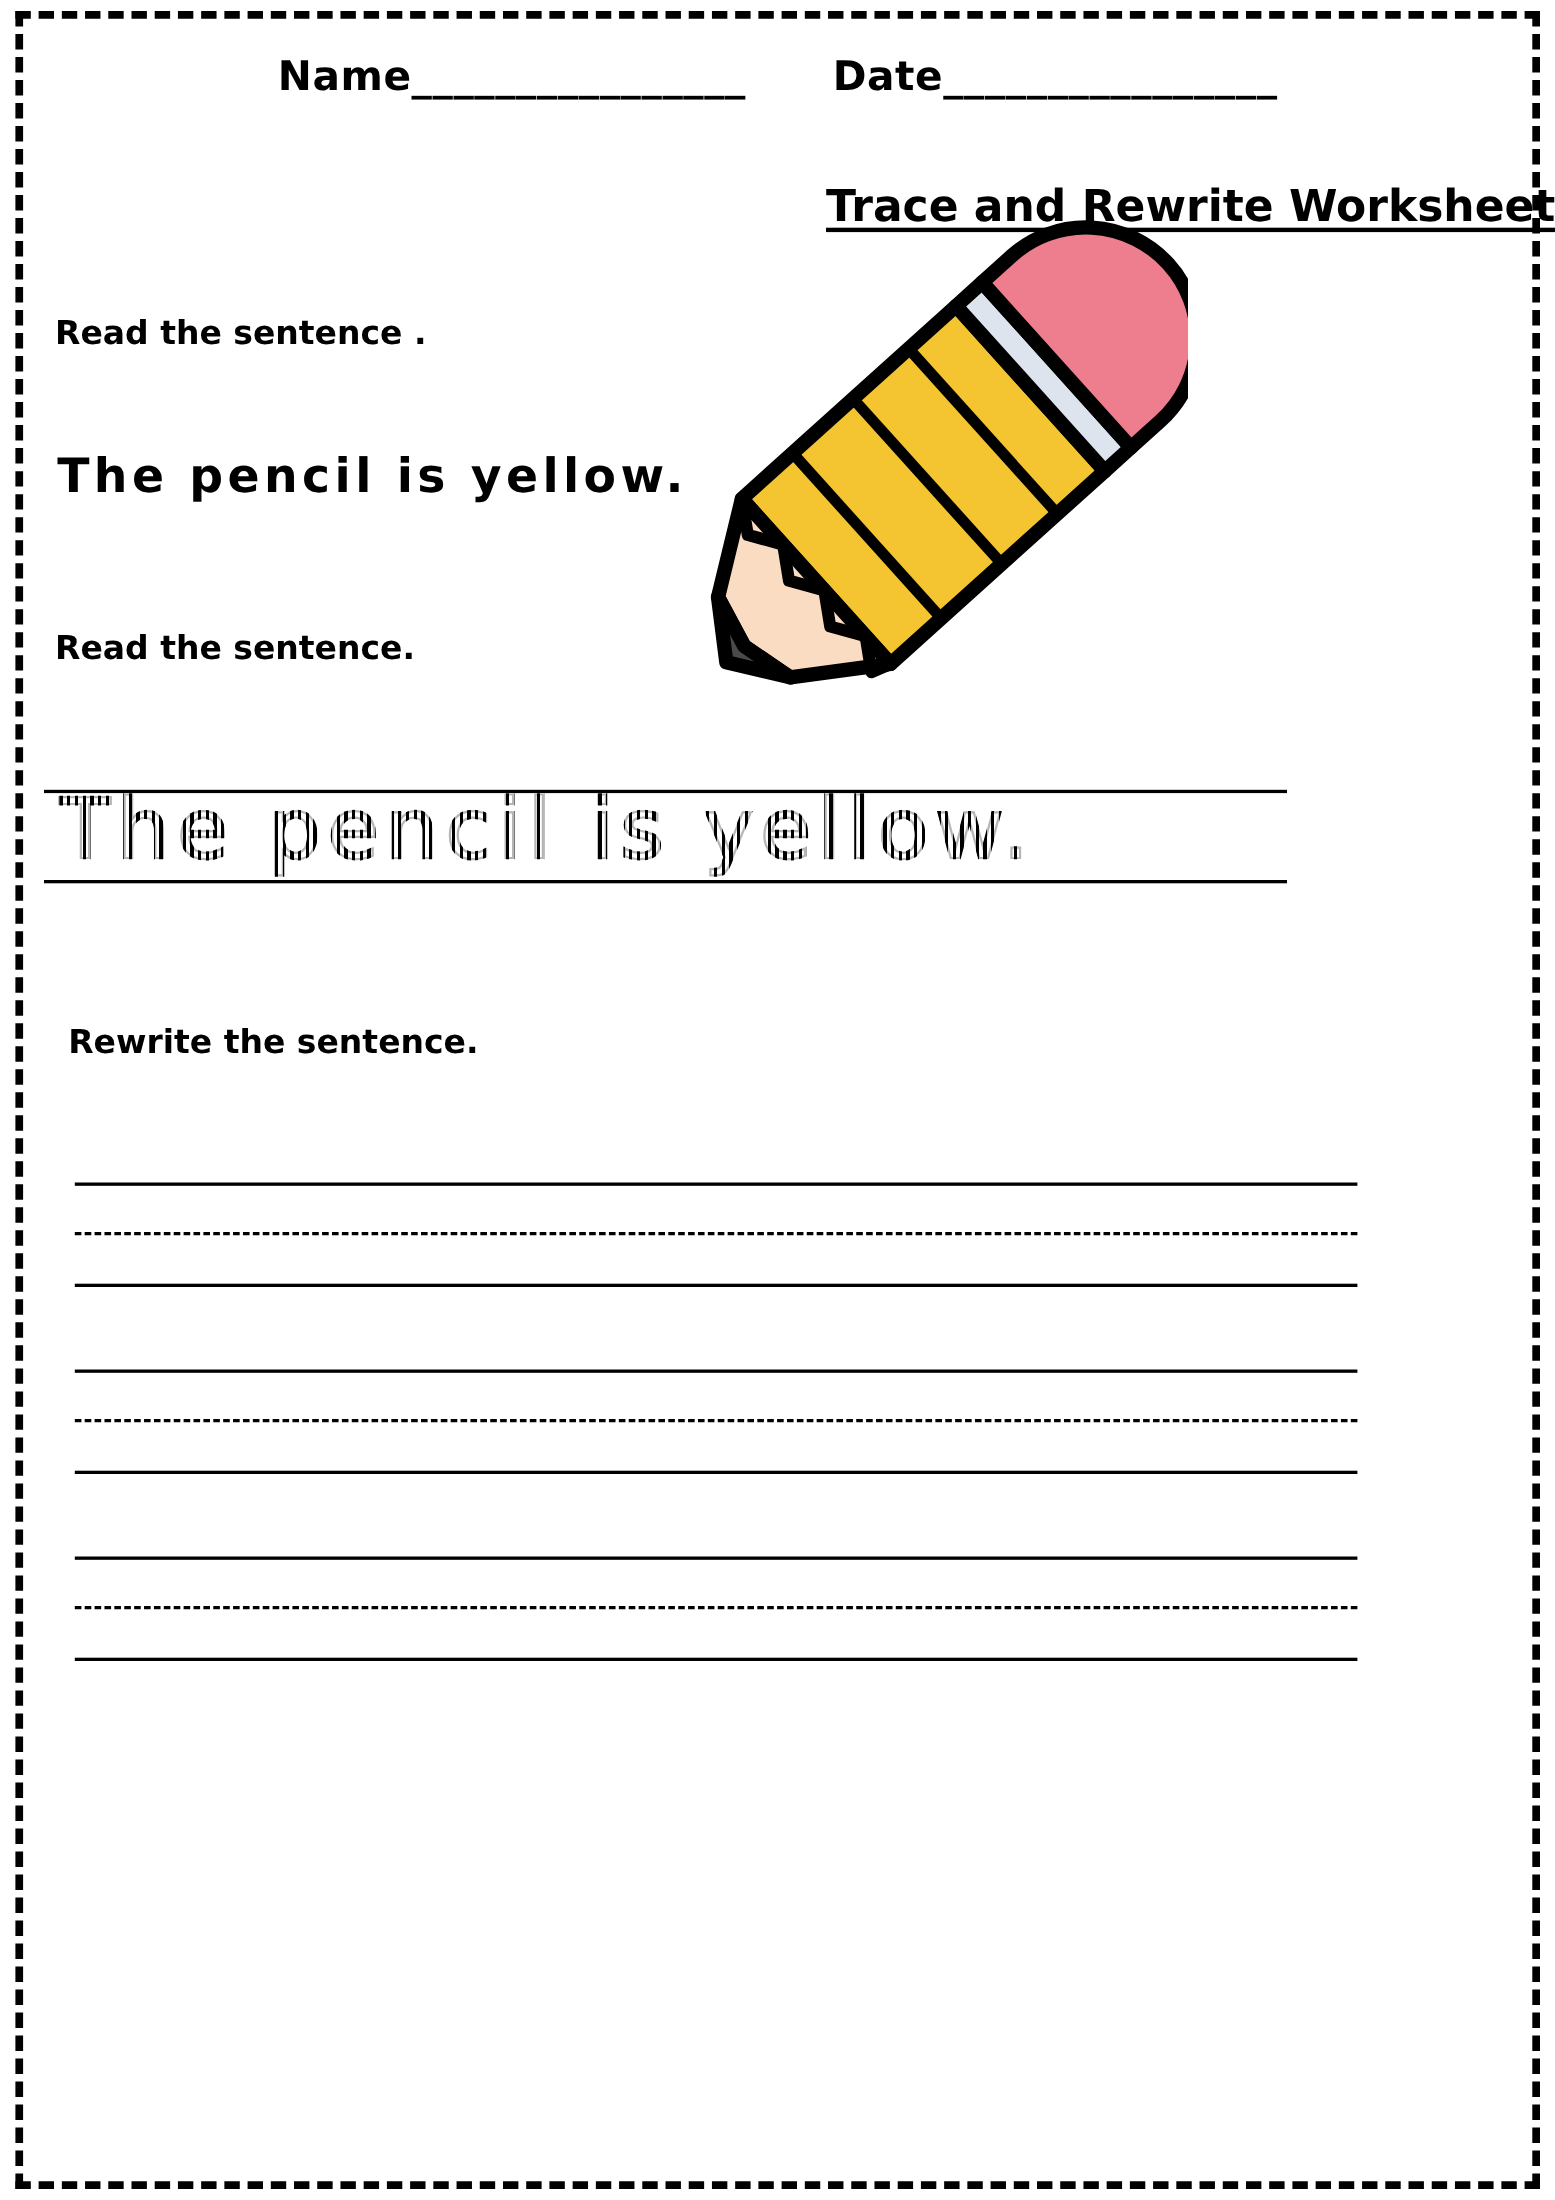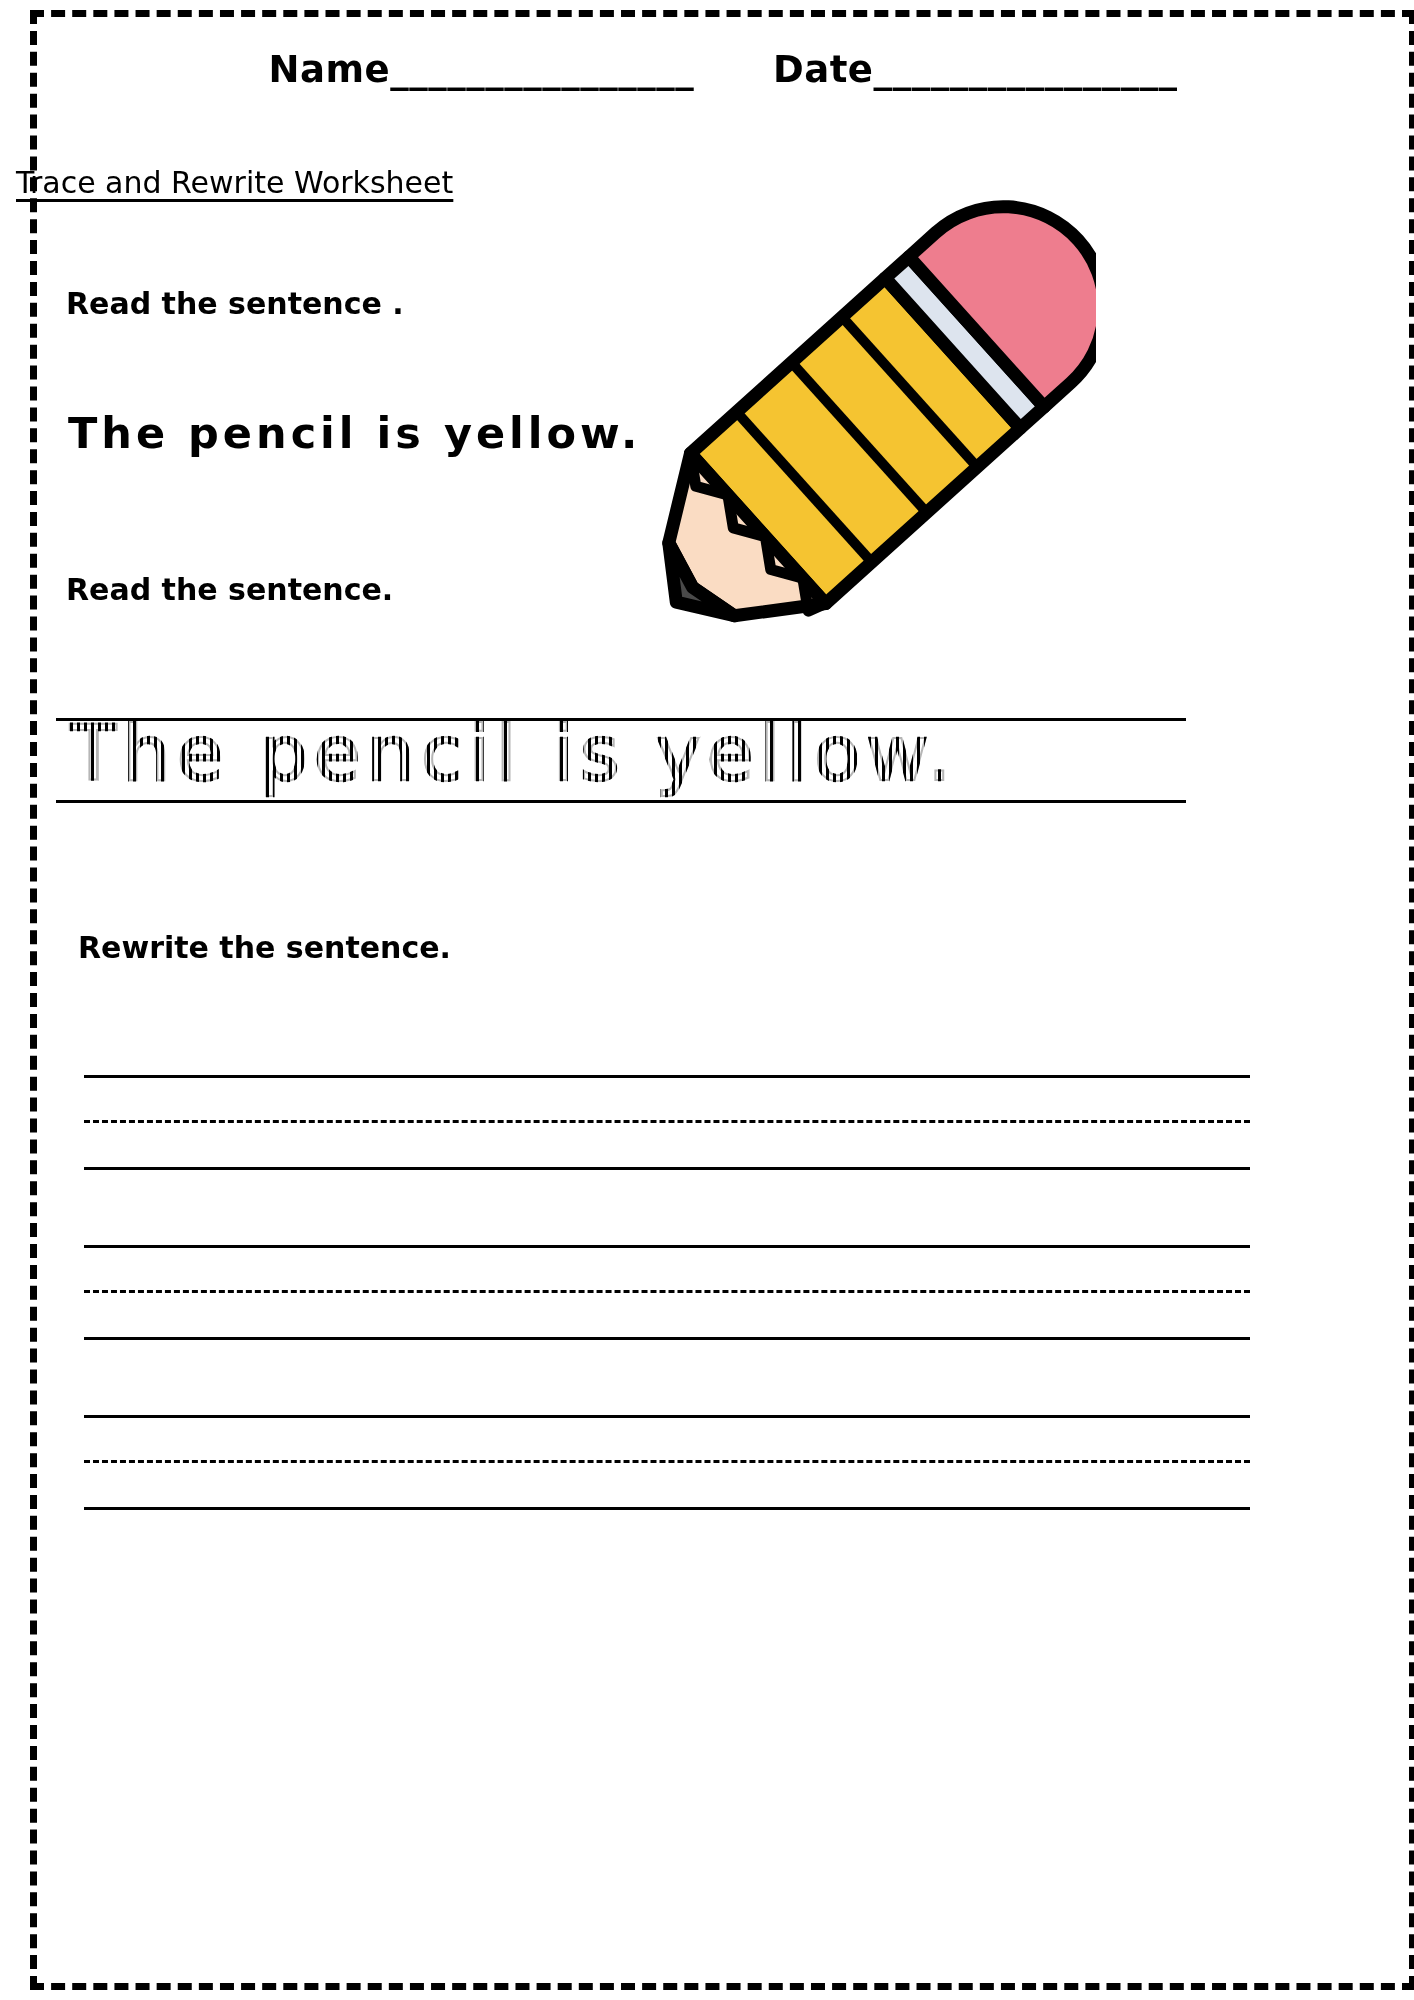--- a/index.html
+++ b/index.html
@@ -21,21 +21,21 @@
     left: 14px;
     top: 10px;
     width: 1386px;
     height: 1980px;
     box-sizing: border-box;
     border: 7px dashed #000000;
   }
 
   .sheet {
     position: absolute;
-    left: 16px; top: 0;
+    left: 0; top: 0;
     width: 1256px;
     height: 2000px;
     padding-left: 16px;
   }
 
   
   .header-row {
     position: absolute;
     left: 0;
     top: 48px;
@@ -51,23 +51,23 @@
     white-space: pre;
   }
   .header-gap { display: inline-block; width: 52px; }
 
   
   .title {
     position: absolute;
     left: 0;
     top: 165px;
     width: 1414px;
-    text-align: left;
-    font-size: 30px;
-    font-weight: normal;
+    text-align: right;
+    font-size: 40px;
+    font-weight: bold;
     color: #000;
     text-decoration: underline;
     text-underline-offset: 6px;
   }
 
   
   .instr {
     position: absolute;
     font-size: 30px;
     font-weight: bold;

